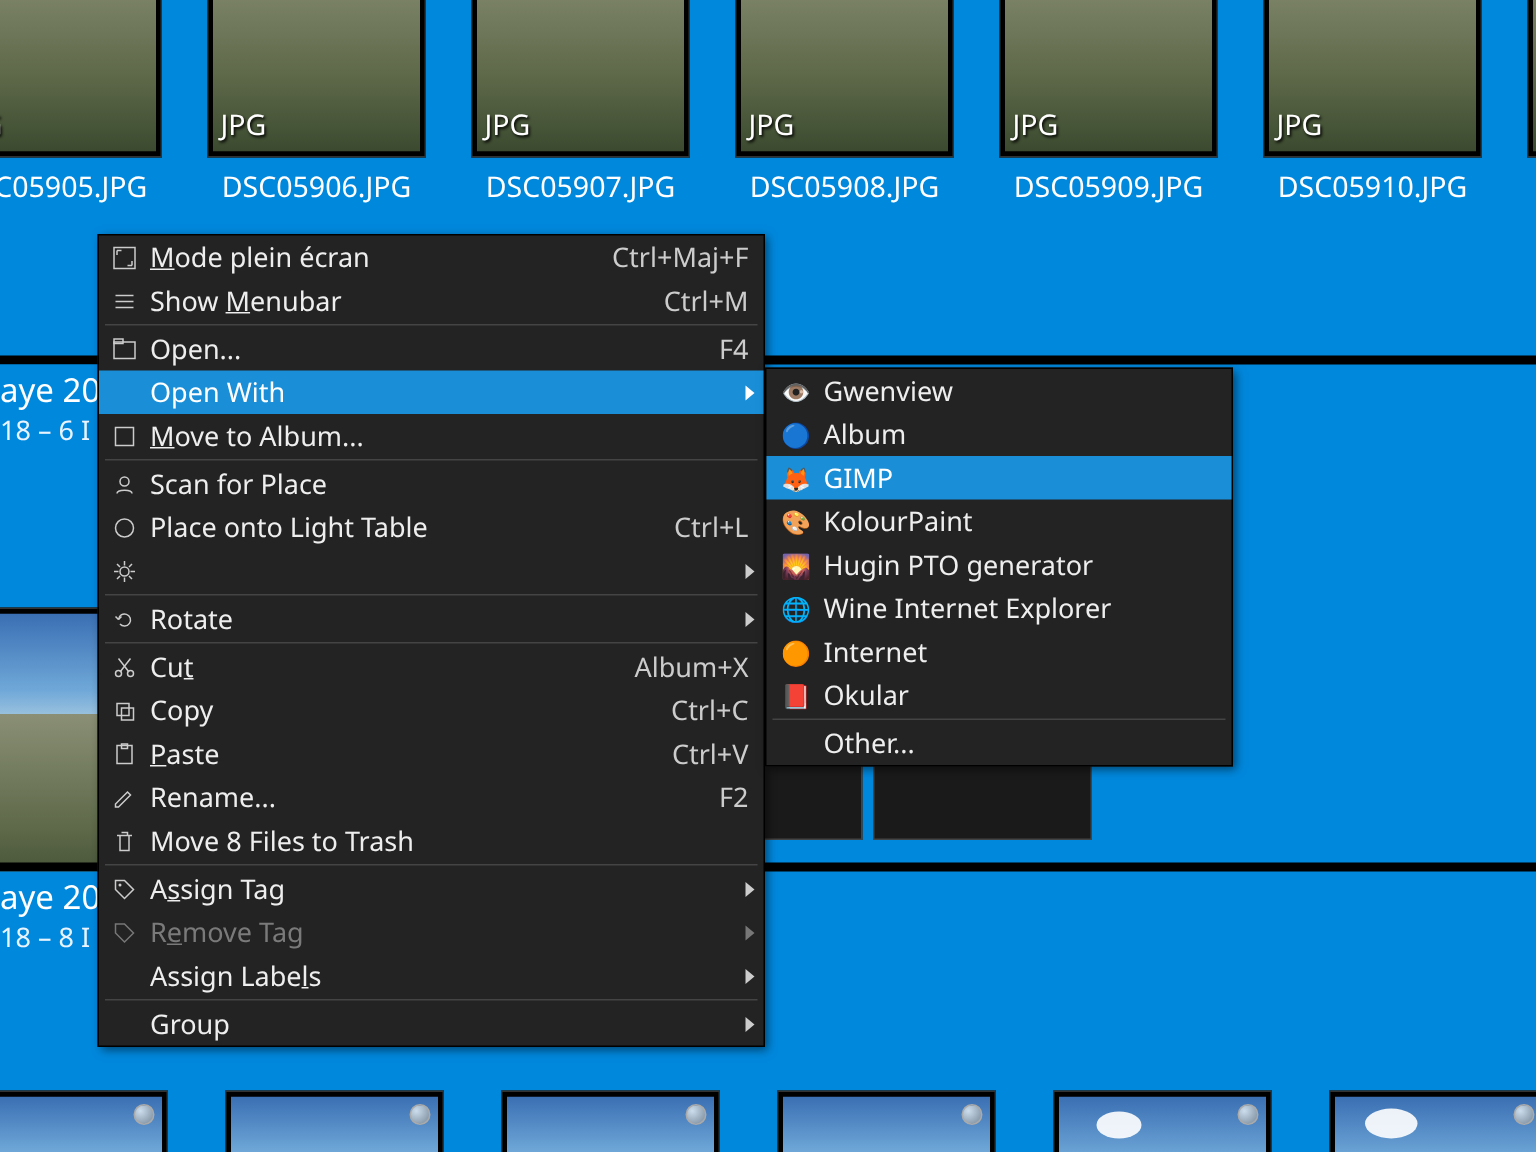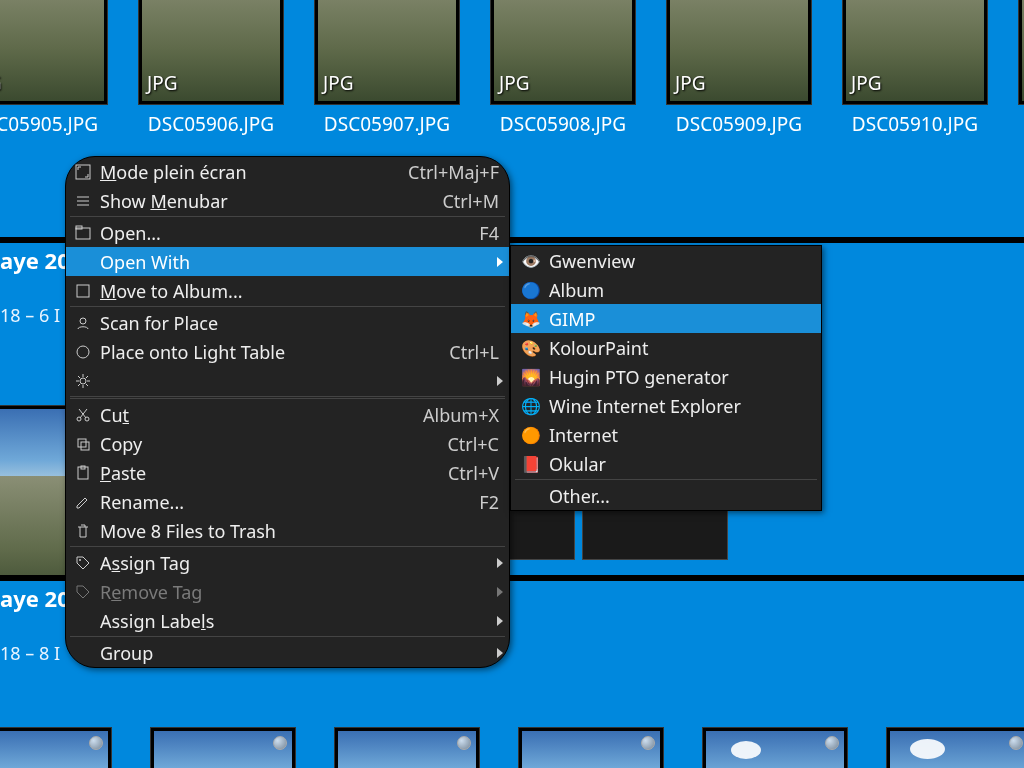--- a/index.html
+++ b/index.html
@@ -16,40 +16,40 @@
   .rockface { position:absolute; left:0; right:0; top:30%; height:30%; background: repeating-linear-gradient(-5deg,#a08c6e 0 6px,#b7a488 6px 12px); }
   .meadow { position:absolute; left:0; right:0; bottom:0; top:55%; background: linear-gradient(#5e7a3a,#3e5a28); }
   .jpg-badge { position:absolute; left:8px; bottom:8px; color:#fff; font-weight:400; font-size:19px; text-shadow: 1px 1px 2px #000; }
   .caption { color:#fff; font-size:19px; margin-top:6px; }
 
   .row.top { margin-top: -105px; margin-left: -38px; }
   .row.mid { margin-top: 95px; margin-left:-38px; }
   .row.bot { margin-top: 82px; margin-left:-38px; }
 
   .section-header { background:#0088dd; padding: 2px 0 0 0; }
-  .section-header h2 { font-size:22px; font-weight:700; color:#fff; }
-  .section-header .sub { font-size:18px; color:#e8f4ff;margin-top:28px; }
+  .section-header h2 { font-size:22px; font-weight:400; color:#fff; }
+  .section-header .sub { font-size:18px; color:#e8f4ff; }
 
   .divider { background:#000; height:6px; width:100%; }
 
   
   .context-menu { position:absolute; background:#232323; border:1px solid #000; box-shadow: 2px 2px 6px rgba(0,0,0,.5); color:#eee; font-size:18px; }
   .context-menu .item { display:flex; align-items:center; height:29px; padding:0 10px 0 6px; position:relative; white-space:nowrap; }
   .context-menu .item.highlight { background:#1a8fd8; color:#fff;justify-content:flex-end; }
   .context-menu .item.disabled { color:#7a7a7a; }
   .context-menu .sep { height:1px; background:#444; margin:1px 4px; }
   .context-menu .ico { width:22px; height:22px; margin-right:6px; display:flex; align-items:center; justify-content:center; }
   .context-menu .ico svg { width:16px; height:16px; }
   .context-menu .label { flex:1; }
   .context-menu .label u { text-decoration: underline; }
   .context-menu .accel { color:#ccc; margin-left:56px; }
   .context-menu .arrow { position:absolute; right:6px; width:0;height:0;border-top:5px solid transparent;border-bottom:5px solid transparent;border-left:6px solid #ccc; }
   .context-menu .item.highlight .arrow { border-left-color:#fff; }
 
-  .menu-main { left:65px; top:156px; width:445px;border-radius:30px; }
+  .menu-main { left:65px; top:156px; width:445px; }
   .menu-sub  { left:510px; top:245px; width:312px; }
   .menu-sub  .item { padding-left:10px; }
   .menu-sub  .ico { width:20px; height:20px; margin-right:8px; }
 
   
   .globe { width:14px; height:14px; border:1px solid #aaa; border-radius:50%; position:absolute; top:8px; right:8px; background: radial-gradient(circle at 30% 30%, #cde, #789); }
 
   .thumb.small-row2 { height:200px; }
 
   
@@ -280,20 +280,30 @@
   <div class="item">
     <span class="ico">
         <svg viewBox="0 0 16 16">
           <circle cx="8" cy="8" r="3" fill="none" stroke="#ccc"></circle>
           <path d="M8 1v3M8 12v3M1 8h3M12 8h3M3 3l2 2M11 11l2 2M13 3l-2 2M5 11l-2 2" stroke="#ccc"></path>
         </svg>
       </span>
     <span class="arrow"></span>
   </div>
   <div class="sep"></div>
+  <div class="item">
+    <span class="ico">
+        <svg viewBox="0 0 16 16">
+          <path d="M4 8a4 4 0 1 1 1 3" fill="none" stroke="#ccc"></path>
+          <path d="M4 8l-2-2M4 8l2-2" stroke="#ccc"></path>
+        </svg>
+      </span>
+    <span class="label">Rotate</span>
+    <span class="arrow"></span>
+  </div>
   <div class="sep"></div>
   <div class="item">
     <span class="ico">
         <svg viewBox="0 0 16 16">
           <circle cx="4" cy="12" r="2" fill="none" stroke="#ccc"></circle>
           <circle cx="12" cy="12" r="2" fill="none" stroke="#ccc"></circle>
           <path d="M5 11L12 2M11 11L4 2" stroke="#ccc"></path>
         </svg>
       </span>
     <span class="label">Cu<u>t</u></span>

